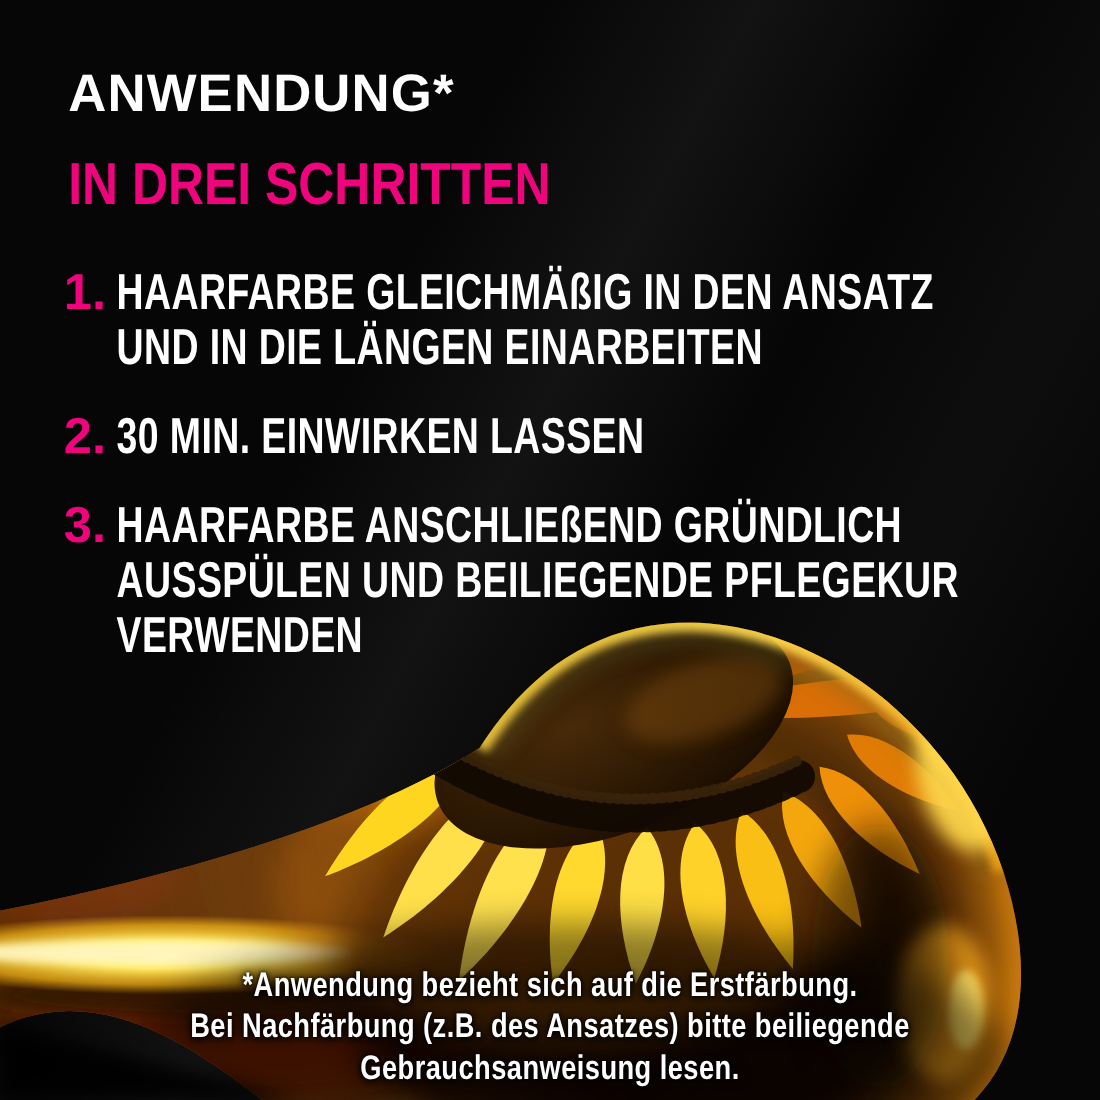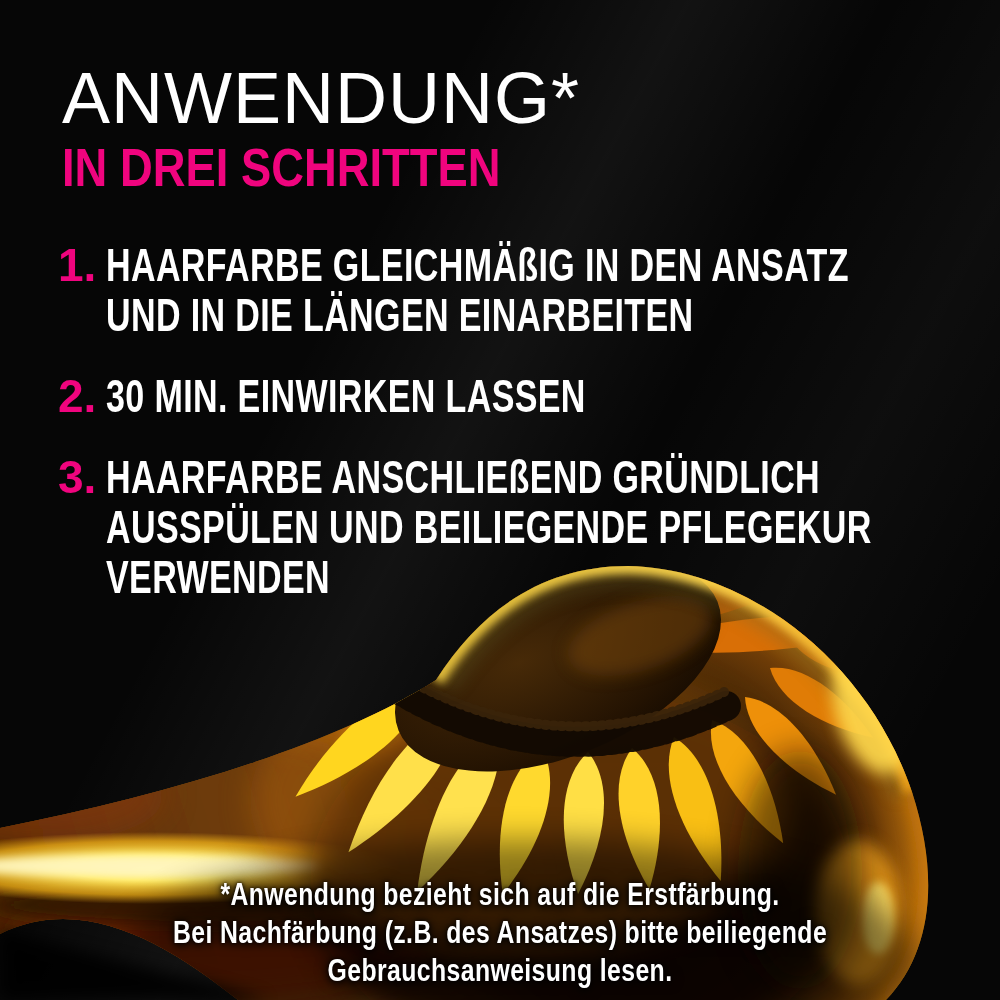--- a/index.html
+++ b/index.html
@@ -21,23 +21,23 @@
   .art {
     position: absolute;
     inset: 0;
     z-index: 1;
   }
   .title {
     position: absolute;
     left: 62px;
     top: 62px;
     z-index: 3;
-    font-size: 72px;
+    font-size: 48px;
     line-height: 1;
-    font-weight: 400;
+    font-weight: 700;
     letter-spacing: 1px;
     color: #ffffff;
     white-space: nowrap;
   }
   .subtitle {
     position: absolute;
     left: 62px;
     top: 140px;
     z-index: 3;
     font-size: 54px;

